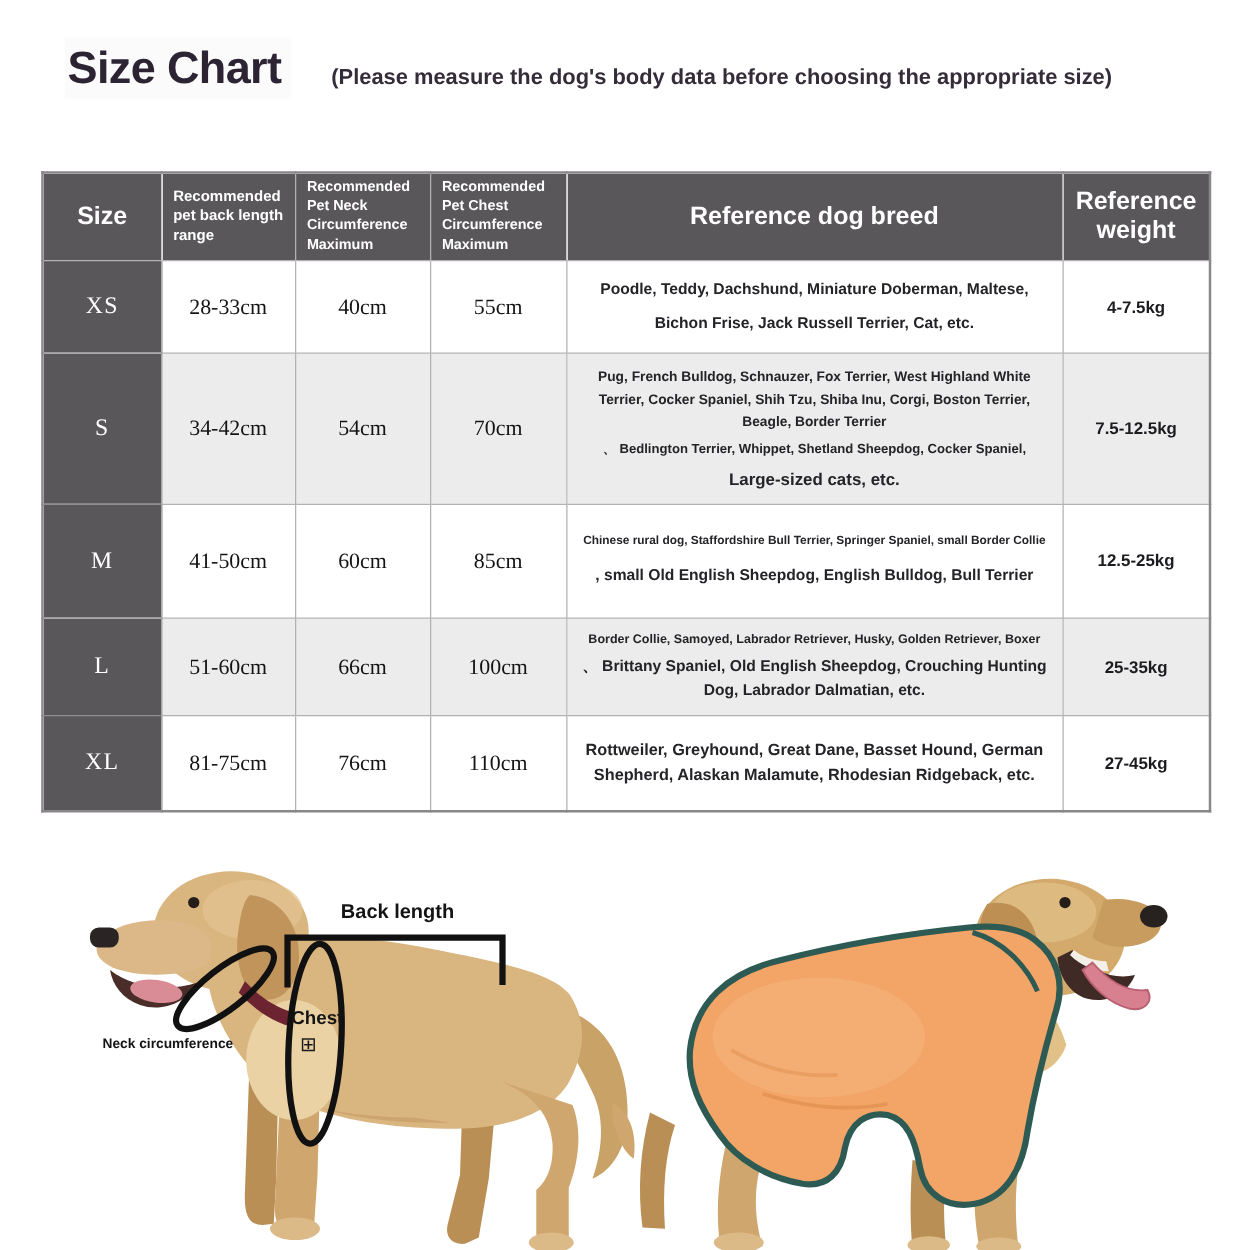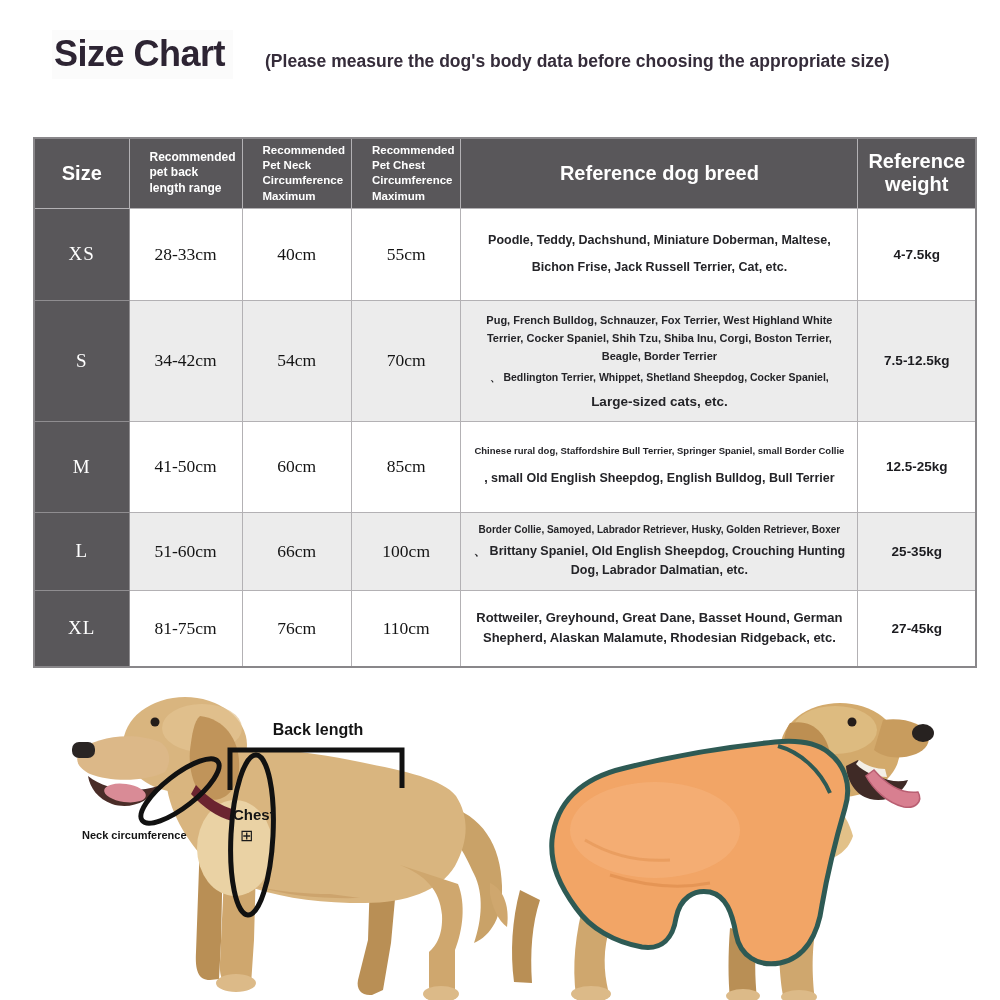--- a/index.html
+++ b/index.html
@@ -11,21 +11,21 @@
   .page-title{font-size:36px;font-weight:800;letter-spacing:-.5px;color:#2d2433;
               background:#fbfbfb;padding:2px 8px 4px 2px;line-height:1.2;}
   .page-subtitle{font-size:17.5px;font-weight:700;color:#352c3a;padding-bottom:7px;}
 
   
   table.size-table{position:absolute;left:33px;top:137px;border-collapse:collapse;table-layout:fixed;
                    border:2px solid #89878a;background:#fff;}
   .size-table td,.size-table th{border:1px solid #b3b1b4;padding:2px 10px;vertical-align:middle;
                                 text-align:center;overflow:hidden;}
   .size-table th{background:#59575a;color:#fff;font-weight:700;font-size:20px;}
-  .size-table th.small-head{font-size:11.5px;text-align:left;padding:4px 6px 4px 20px;line-height:1.32;font-weight:700;}
+  .size-table th.small-head{font-size:11.5px;text-align:left;padding:4px 6px 4px 9px;line-height:1.32;font-weight:700;}
   .size-table th.backlen-head{font-size:12px;}
   td.size-cell{background:#59575a;color:#fff;font-family:"Liberation Serif",serif;
                font-size:19px;letter-spacing:1px;border-color:#8f8d90;}
   tr.alt td{background:#ececec;}
   tr.alt td.size-cell{background:#59575a;}
   td.cm-cell{font-family:"Liberation Serif",serif;font-size:17.5px;color:#141414;}
   td.weight-cell{font-size:13.5px;font-weight:700;}
   td.breed-cell{padding:4px 12px;}
   .bl{font-weight:700;color:#242428;}
   .bl-n13{font-size:11px;line-height:1.6;}
@@ -69,21 +69,21 @@
     <tbody>
         <tr style="height:66px">
       <th>Size</th>
       <th class="small-head backlen-head">Recommended pet back length range</th>
       <th class="small-head">Recommended Pet Neck Circumference Maximum</th>
       <th class="small-head">Recommended Pet Chest Circumference Maximum</th>
       <th>Reference dog breed</th>
       <th>Reference weight</th>
     </tr>
 
-    <tr style="height:92px">
+    <tr style="height:74px">
       <td class="size-cell">XS</td>
       <td class="cm-cell">28-33cm</td>
       <td class="cm-cell">40cm</td>
       <td class="cm-cell">55cm</td>
       <td class="breed-cell">
         <div class="bl bl-xs">Poodle, Teddy, Dachshund, Miniature Doberman, Maltese, Bichon Frise, Jack Russell Terrier, Cat, etc.</div>
       </td>
       <td class="weight-cell">4-7.5kg</td>
     </tr>
 

